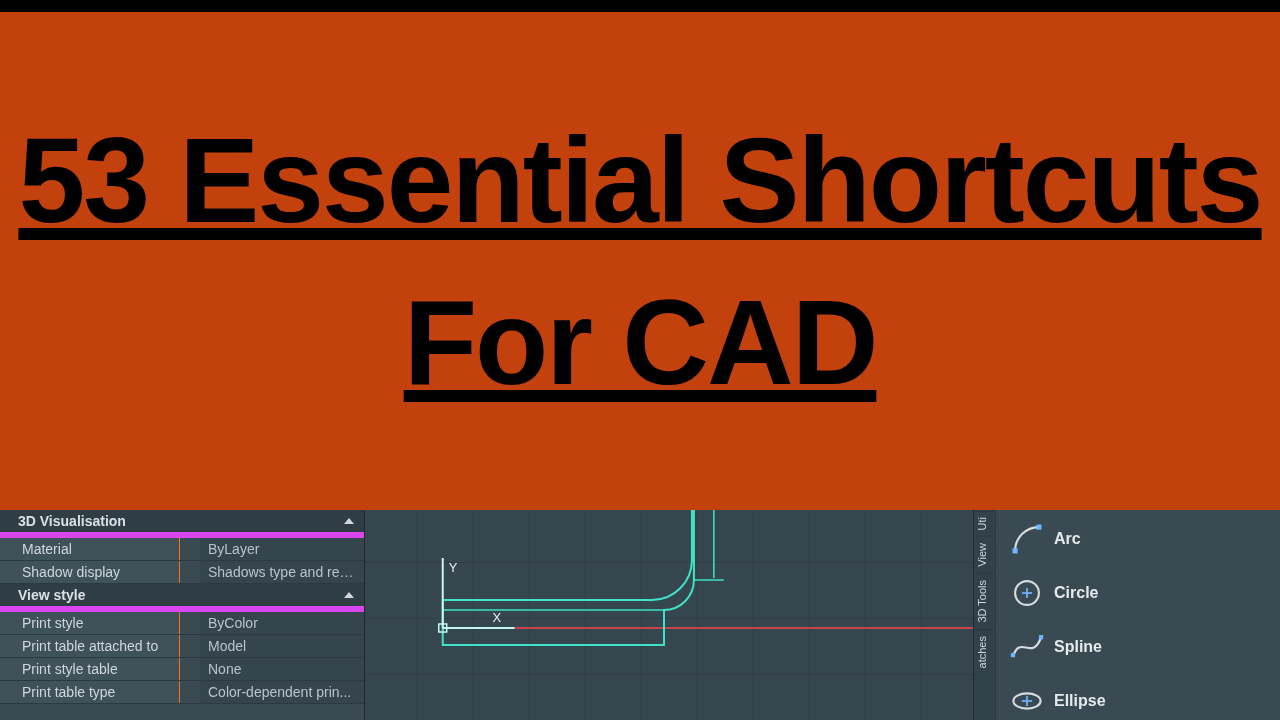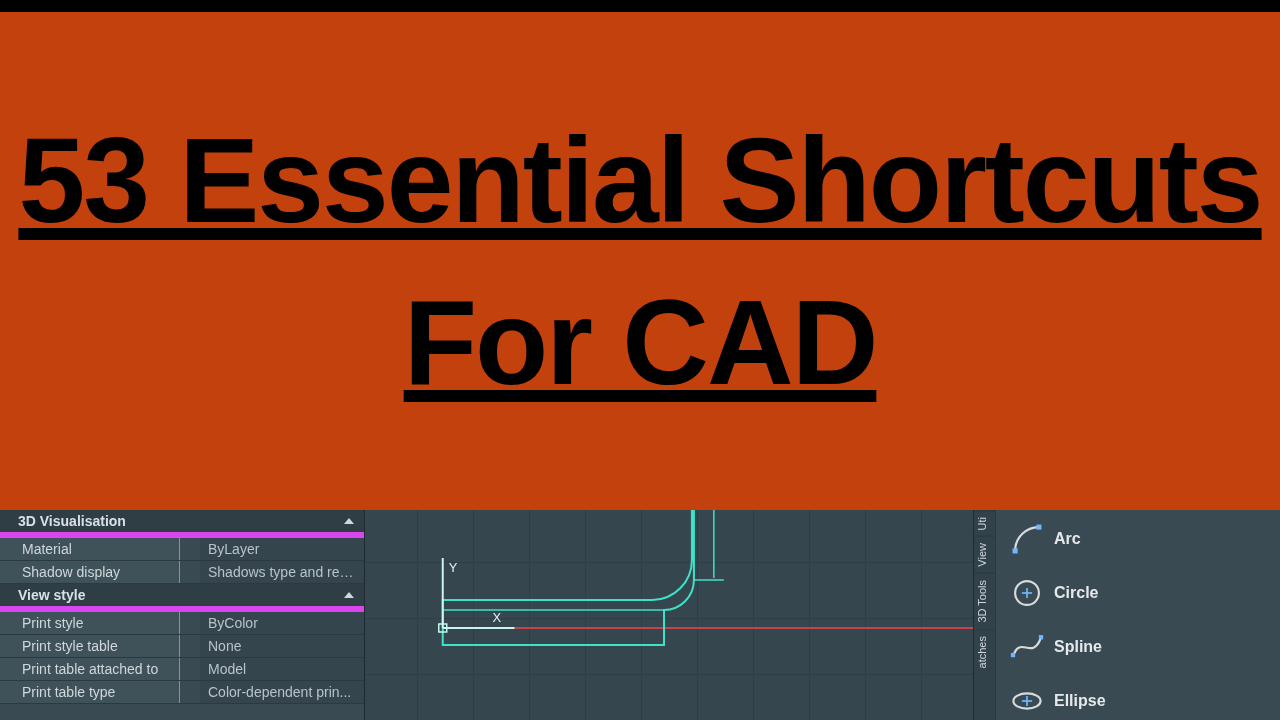--- a/index.html
+++ b/index.html
@@ -171,26 +171,26 @@
 
     <div class="section-header">
       <span>View style</span>
       <span class="tri"></span>
     </div>
     <div class="prop-row">
       <div class="prop-label">Print style</div>
       <div class="prop-value">ByColor</div>
     </div>
     <div class="prop-row">
+      <div class="prop-label">Print table attached to</div>
+      <div class="prop-value">Model</div>
+    </div>
+    <div class="prop-row">
       <div class="prop-label">Print style table</div>
       <div class="prop-value">None</div>
-    </div>
-    <div class="prop-row">
-      <div class="prop-label">Print table attached to</div>
-      <div class="prop-value">Model</div>
     </div>
     <div class="prop-row">
       <div class="prop-label">Print table type</div>
       <div class="prop-value">Color-dependent prin...</div>
     </div>
   </div>
 
   <div class="canvas-wrap">
     <svg class="canvas-svg" viewBox="0 0 610 210" preserveAspectRatio="none">
 

